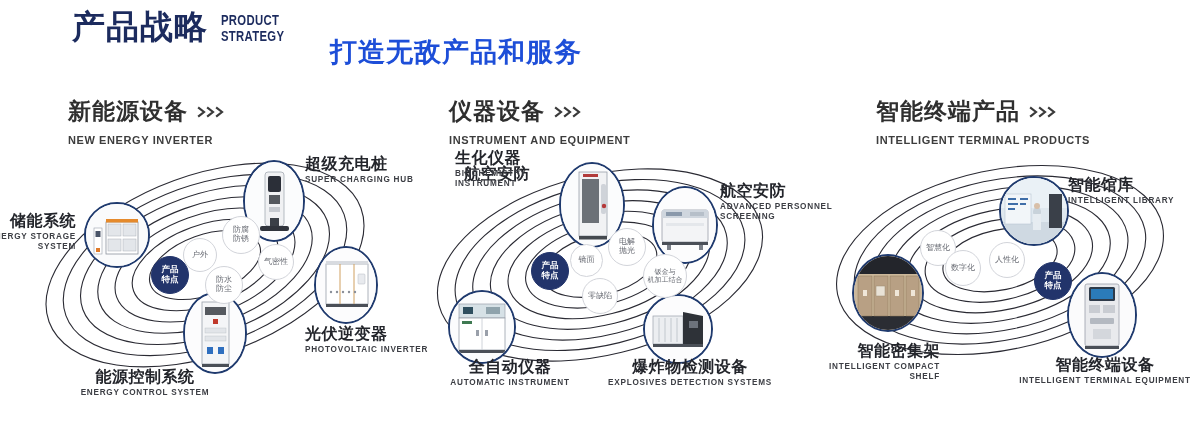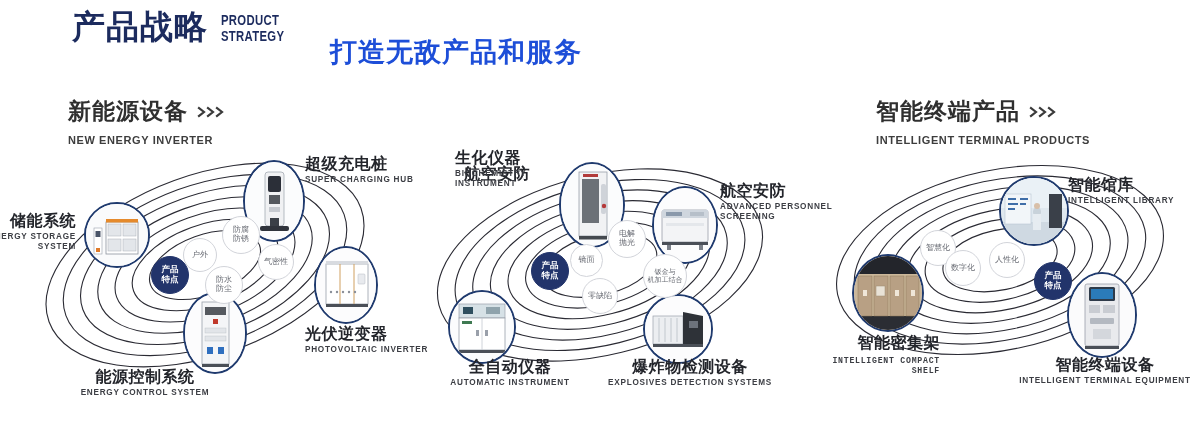--- a/index.html
+++ b/index.html
@@ -101,20 +101,35 @@
               <path d="M2 2 L7 6 L2 10"></path>
               <path d="M11 2 L16 6 L11 10"></path>
               <path d="M20 2 L25 6 L20 10"></path>
             </g>
           </svg>
       </span>
     </div>
     <div class="sec-en">NEW ENERGY INVERTER</div>
   </div>
 
+  <div class="sec-head" style="left:449px;top:96px;">
+    <div class="sec-cn">
+      <span>仪器设备</span>
+      <span class="chev">
+        <svg width="30" height="12" viewBox="0 0 30 12">
+            <g fill="none" stroke="#3a3a3a" stroke-width="2.2" stroke-linecap="square">
+              <path d="M2 2 L7 6 L2 10"></path>
+              <path d="M11 2 L16 6 L11 10"></path>
+              <path d="M20 2 L25 6 L20 10"></path>
+            </g>
+          </svg>
+      </span>
+    </div>
+    <div class="sec-en">INSTRUMENT AND EQUIPMENT</div>
+  </div>
 
   <div class="sec-head" style="left:834px;top:96px;margin-left:42px;">
     <div class="sec-cn">
       <span>智能终端产品</span>
       <span class="chev">
         <svg width="30" height="12" viewBox="0 0 30 12">
             <g fill="none" stroke="#3a3a3a" stroke-width="2.2" stroke-linecap="square">
               <path d="M2 2 L7 6 L2 10"></path>
               <path d="M11 2 L16 6 L11 10"></path>
               <path d="M20 2 L25 6 L20 10"></path>
@@ -337,21 +352,21 @@
 
     <div class="feat core" style="left:131px;top:102px;width:36px;height:36px;">
       <div>
         <span>产品</span><br>
         <span>特点</span>
       </div>
     </div>
     <div class="feat" style="left:170px;top:94px;width:31px;height:31px;">
       <div><span>镜面</span></div>
     </div>
-    <div class="feat" style="left:208px;top:70px;width:36px;height:36px;">
+    <div class="feat" style="left:208px;top:78px;width:36px;height:36px;">
       <div>
         <span>电解</span><br>
         <span>抛光</span>
       </div>
     </div>
     <div class="feat" style="left:243px;top:104px;width:42px;height:42px;font-size:7px;">
       <div>
         <span>钣金与</span><br>
         <span>机加工结合</span>
       </div>
@@ -414,21 +429,21 @@
         </g>
         <g fill="#efe6d8">
             <rect x="9" y="34" width="4" height="6"></rect>
             <rect x="25" y="34" width="4" height="6"></rect>
             <rect x="41" y="34" width="4" height="6"></rect>
             <rect x="57" y="34" width="4" height="6"></rect>
           </g>
         <rect x="22" y="30" width="9" height="10" fill="#e8e2d6" stroke="#9c8a6f" stroke-width=".5"></rect>
       </svg>
     </div>
-    <div class="lbl r" style="left:-40px;top:186px;width:180px;font-family:Liberation Mono, monospace;">
+    <div class="lbl r" style="left:-40px;top:192px;width:180px;">
       <div class="cn">智能密集架</div>
       <div class="en">INTELLIGENT COMPACT<br>SHELF</div>
     </div>
 
     <div class="node" style="left:267px;top:122px;width:66px;height:82px;">
       <svg class="ph" viewBox="0 0 66 82">
         <rect x="0" y="0" width="66" height="82" fill="#fbfbfc"></rect>
         <rect x="16" y="10" width="34" height="62" rx="2" fill="#e9eaed" stroke="#9aa0aa" stroke-width=".8"></rect>
         <rect x="20" y="13" width="26" height="14" rx="1.5" fill="#2f3b4a"></rect>
         <rect x="22" y="15" width="22" height="10" fill="#2b7bb9"></rect>

